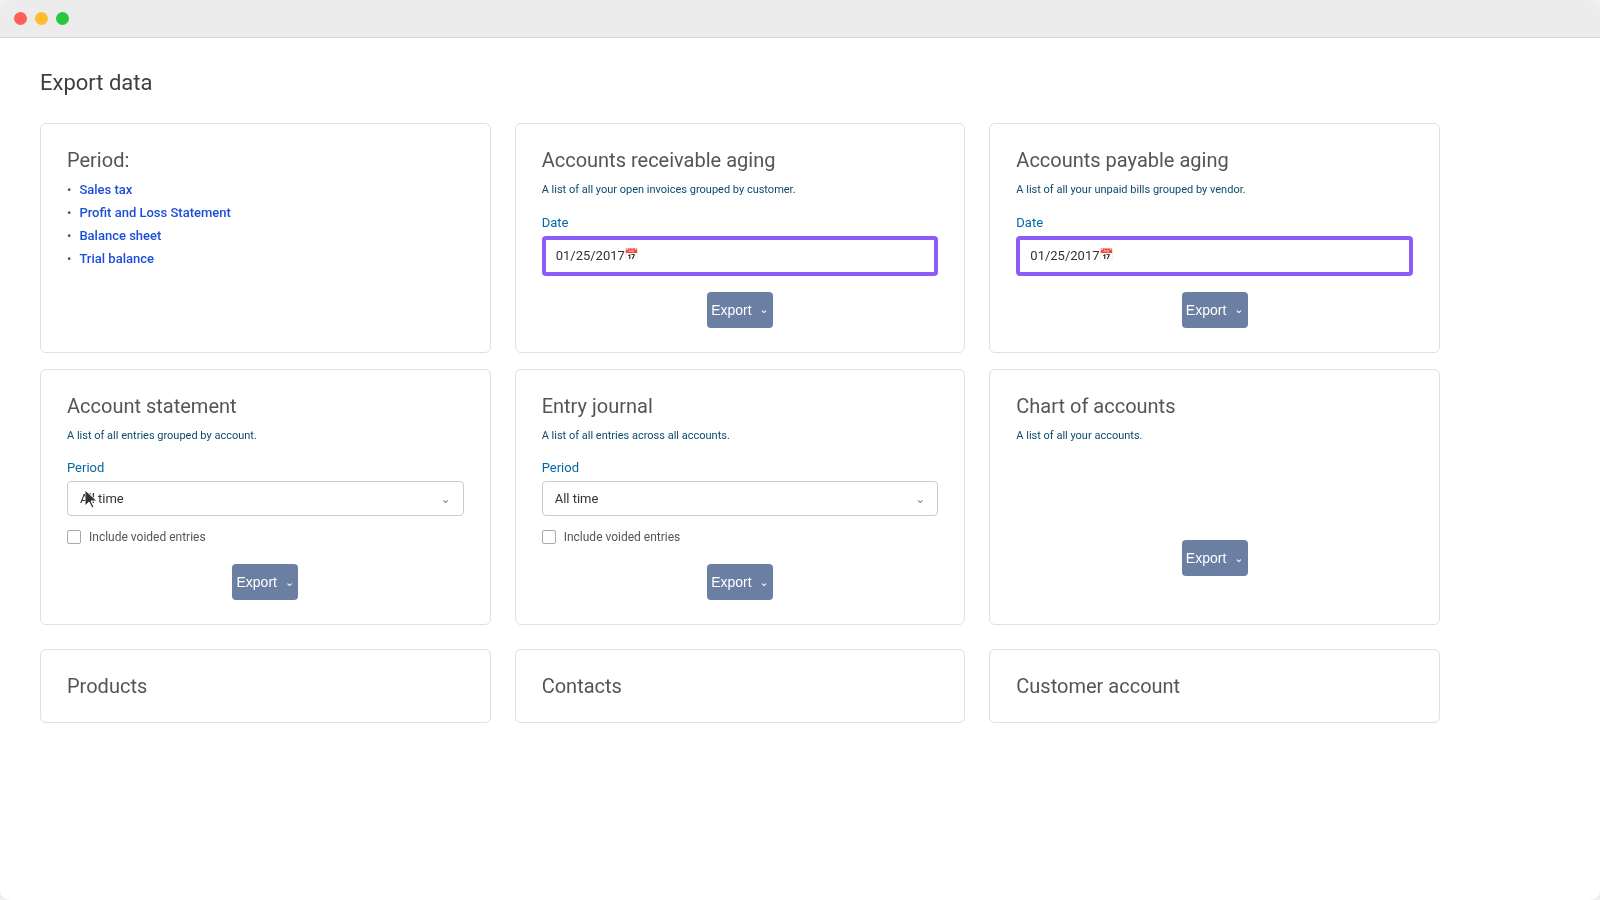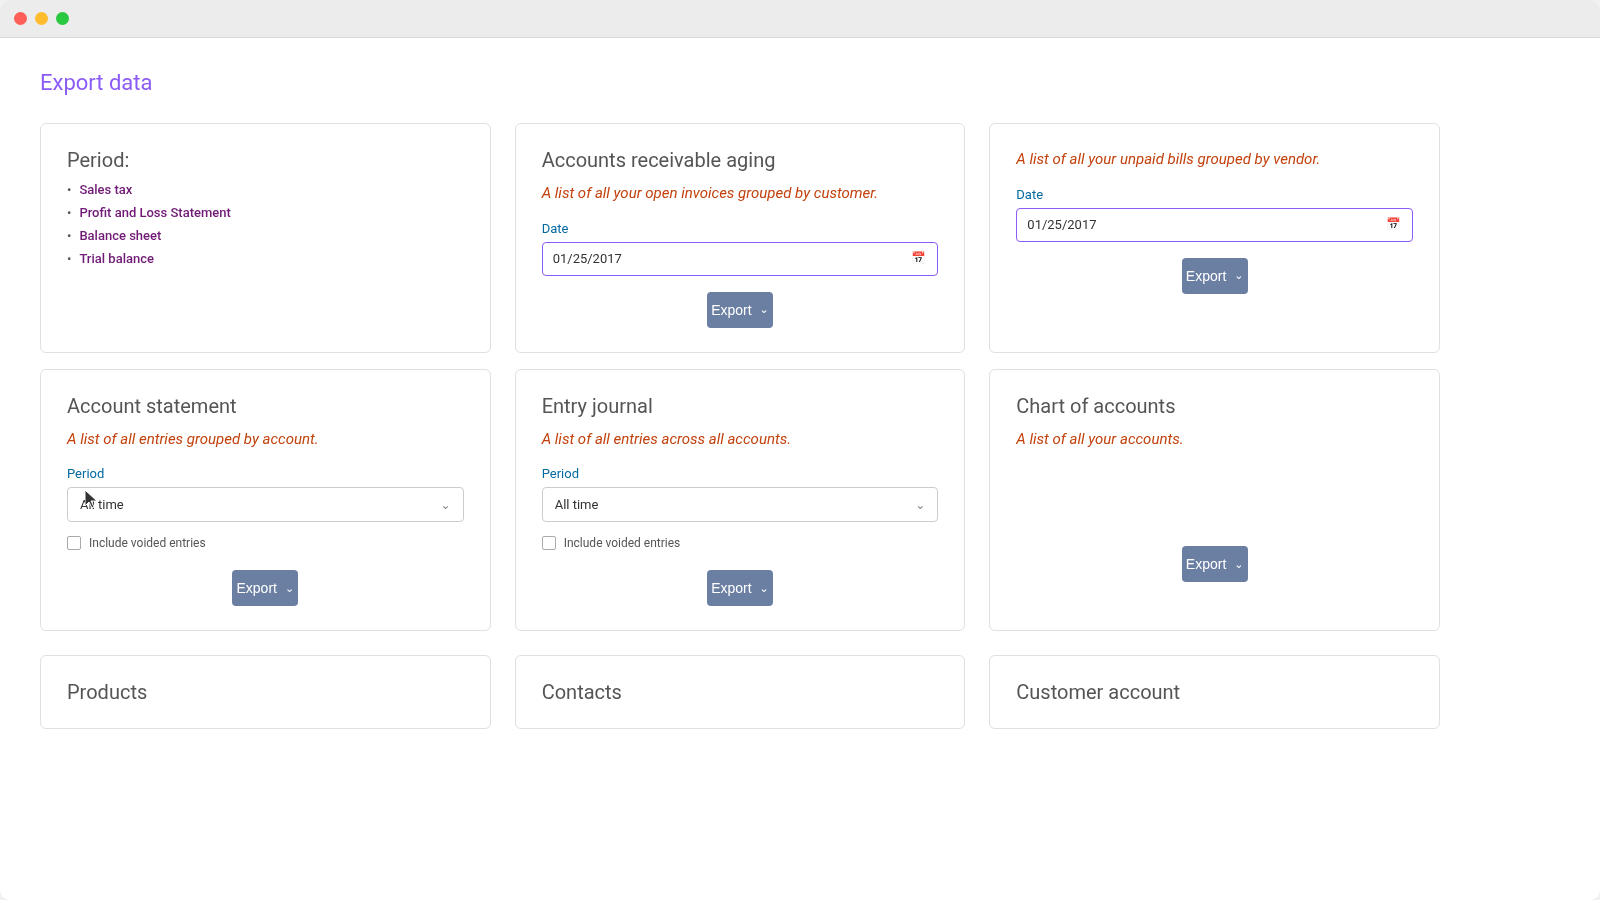--- a/index.html
+++ b/index.html
@@ -42,21 +42,21 @@
     .traffic-light.green { background: #28c840; }
 
     .page-content {
       padding: 32px 40px;
       background: #ffffff;
     }
 
     .page-title {
       font-size: 22px;
       font-weight: 400;
-      color: #8b5cf6;
+      color: #404040;
       margin-bottom: 28px;
     }
 
     .cards-grid {
       display: grid;
       grid-template-columns: repeat(3, 1fr);
       gap: 24px;
       max-width: 1400px;
     }
 
@@ -68,25 +68,24 @@
     }
 
     .card-title {
       font-size: 20px;
       font-weight: 400;
       color: #555555;
       margin-bottom: 10px;
     }
 
     .card-description {
-      font-size: 15px;
-      color: #c2410c;
+      font-size: 11px;
+      color: #0c4a6e;
       line-height: 1.5;
       margin-bottom: 16px;
-      font-style: italic;
     }
 
     .report-links {
       list-style: none;
       padding: 0;
     }
 
     .report-links li {
       display: flex;
       align-items: center;
@@ -94,41 +93,40 @@
       font-size: 13px;
     }
 
     .report-links li::before {
       content: "•";
       margin-right: 8px;
       color: #555;
     }
 
     .report-links a {
-      color: #701a75;
+      color: #1d4ed8;
       text-decoration: none;
       font-weight: 500;
     }
 
     .field-label {
       font-size: 13px;
       color: #0369a1;
       margin-bottom: 6px;
     }
 
     .date-input {
       width: 100%;
-      border: 1px solid #8b5cf6;
+      border: 4px solid #8b5cf6;
       border-radius: 4px;
       padding: 8px 10px;
       font-size: 13px;
       color: #333;
       display: flex;
       align-items: center;
-      justify-content: space-between;
       margin-bottom: 16px;
       background: #fff;
     }
 
     .date-input-value {
       color: #333;
       font-size: 13px;
     }
 
     .calendar-icon {
@@ -274,20 +272,21 @@
         </div>
         <div class="btn-row">
           <button class="export-btn">
             <span>Export</span>
             <span class="export-arrow">⌄</span>
           </button>
         </div>
       </div>
 
       <div class="card">
+        <div class="card-title">Accounts payable aging</div>
         <div class="card-description">A list of all your unpaid bills grouped by vendor.</div>
         <div class="field-label">Date</div>
         <div class="date-input">
           <span class="date-input-value">01/25/2017</span>
           <span class="calendar-icon">📅</span>
         </div>
         <div class="btn-row">
           <button class="export-btn">
             <span>Export</span>
             <span class="export-arrow">⌄</span>

